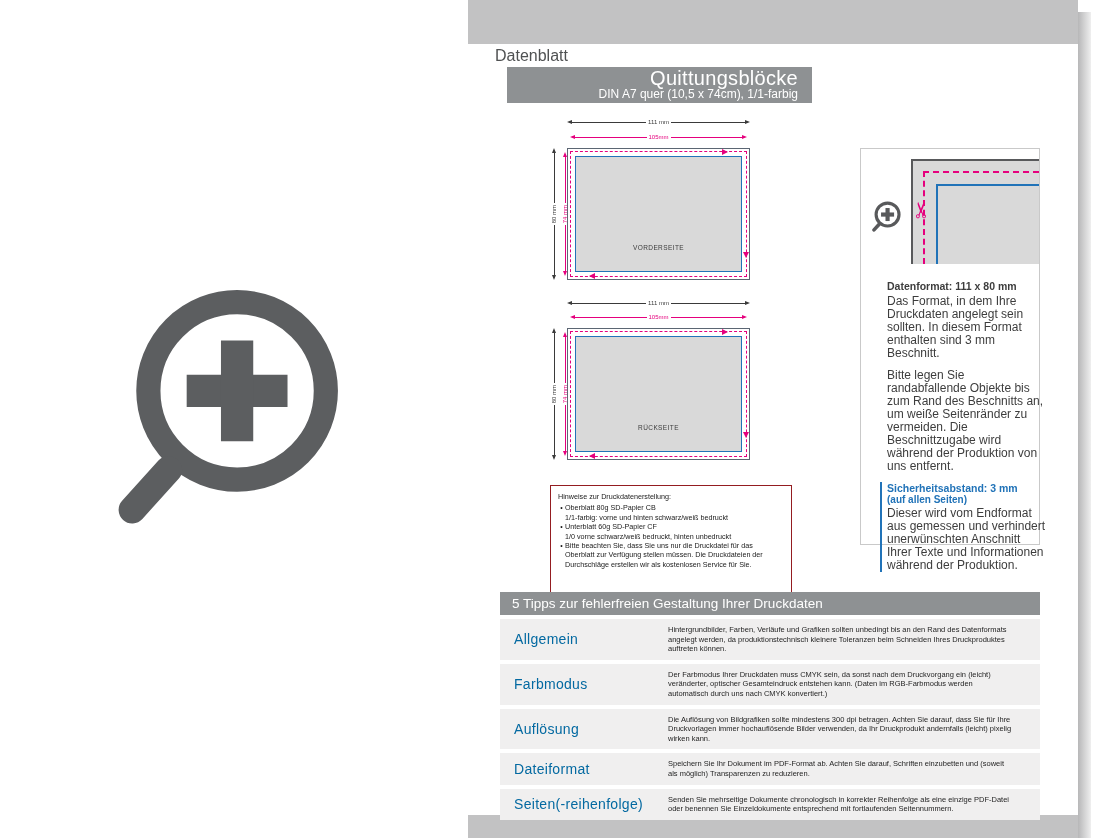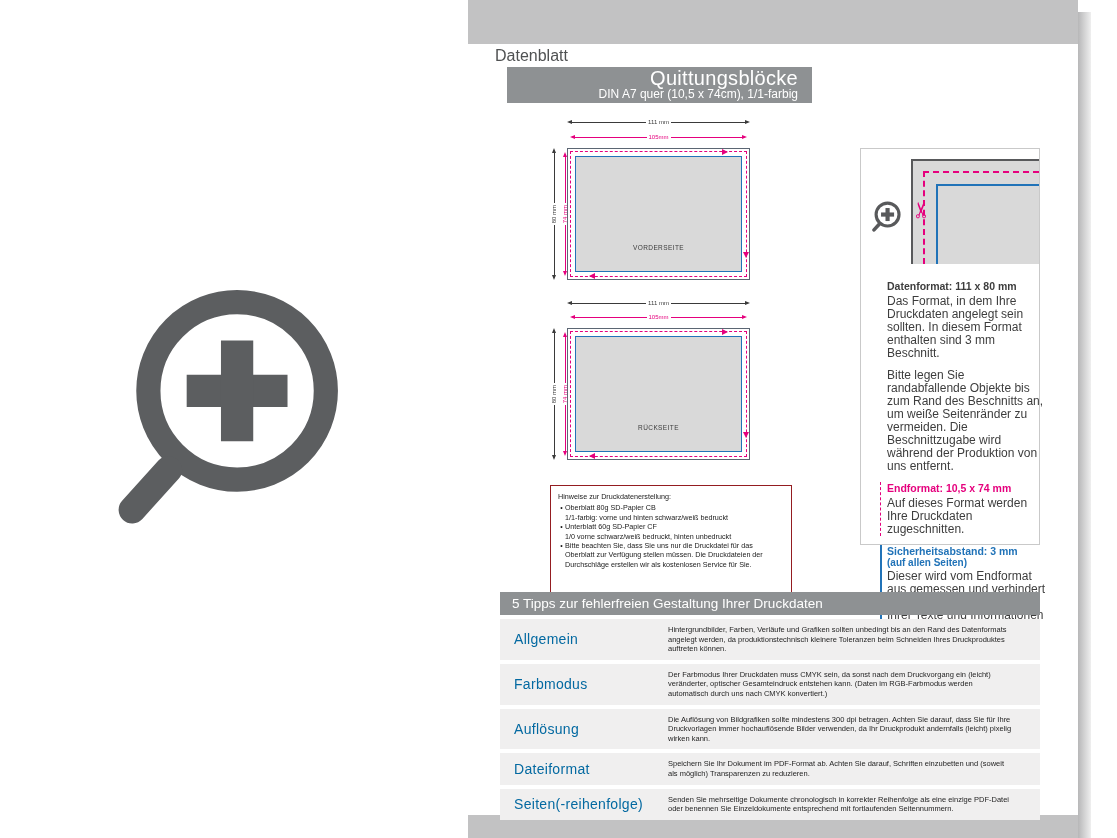--- a/index.html
+++ b/index.html
@@ -216,24 +216,20 @@
       <div class="v-blue"></div>
       <div class="h-blue"></div>
       <span class="scissors">✂</span>
     </div>
     <div class="panel-text">
       <div class="sec sec-df">
         <h4>Datenformat: 111 x 80 mm</h4>
         <p>Das Format, in dem Ihre Druckdaten angelegt sein sollten. In diesem Format enthalten sind 3 mm Beschnitt.</p>
         <p>Bitte legen Sie randabfallende Objekte bis zum Rand des Beschnitts an, um weiße Seitenränder zu vermeiden. Die Beschnittzugabe wird während der Produktion von uns entfernt.</p>
       </div>
-      <div class="sec sec-ef">
-        <h4>Endformat: 10,5 x 74 mm</h4>
-        <p>Auf dieses Format werden Ihre Druckdaten zugeschnitten.</p>
-      </div>
       <div class="sec sec-sa">
         <h4>Sicherheitsabstand: 3 mm</h4>
         <div class="sub-h">(auf allen Seiten)</div>
         <p>Dieser wird vom Endformat aus gemessen und verhindert unerwünschten Anschnitt Ihrer Texte und Informationen während der Produktion.</p>
       </div>
     </div>
   </div>
 
   <div class="tips-header">5 Tipps zur fehlerfreien Gestaltung Ihrer Druckdaten</div>
   <div class="tips-table">

